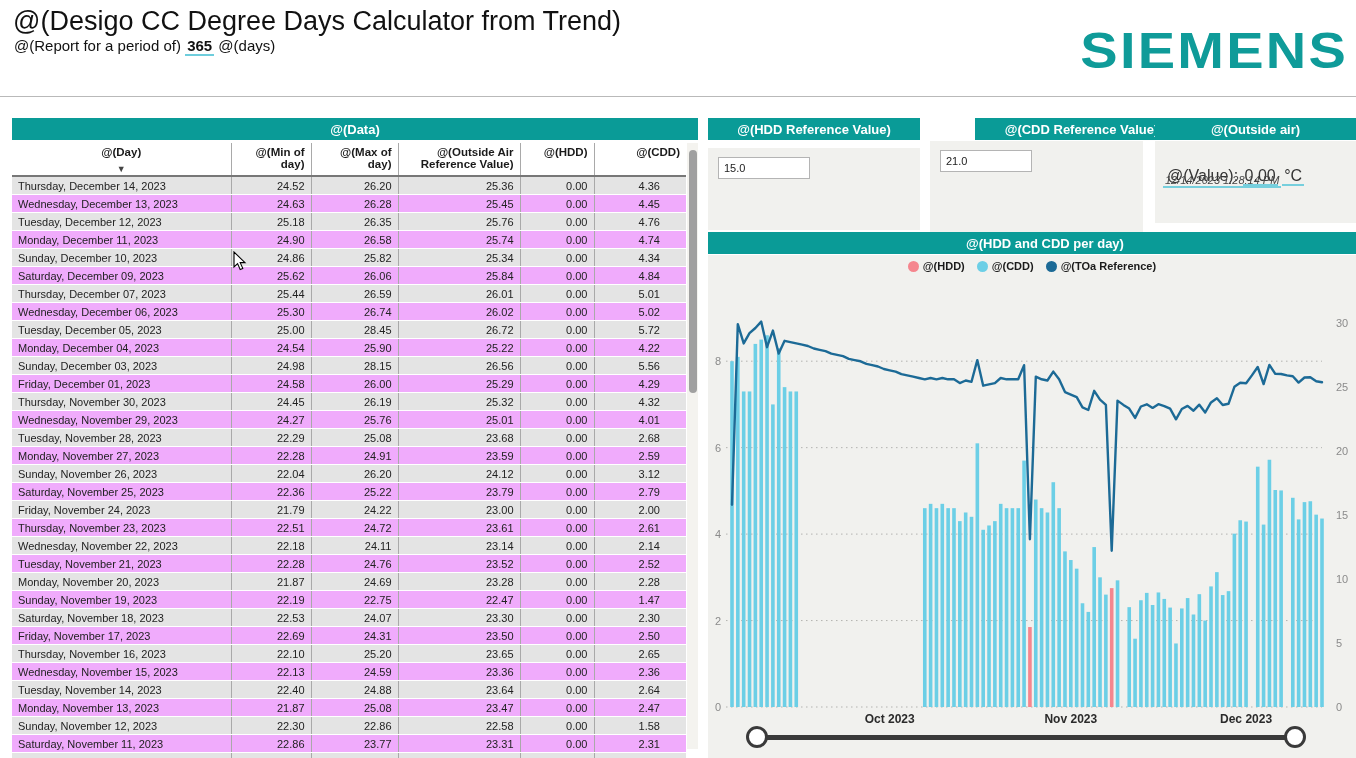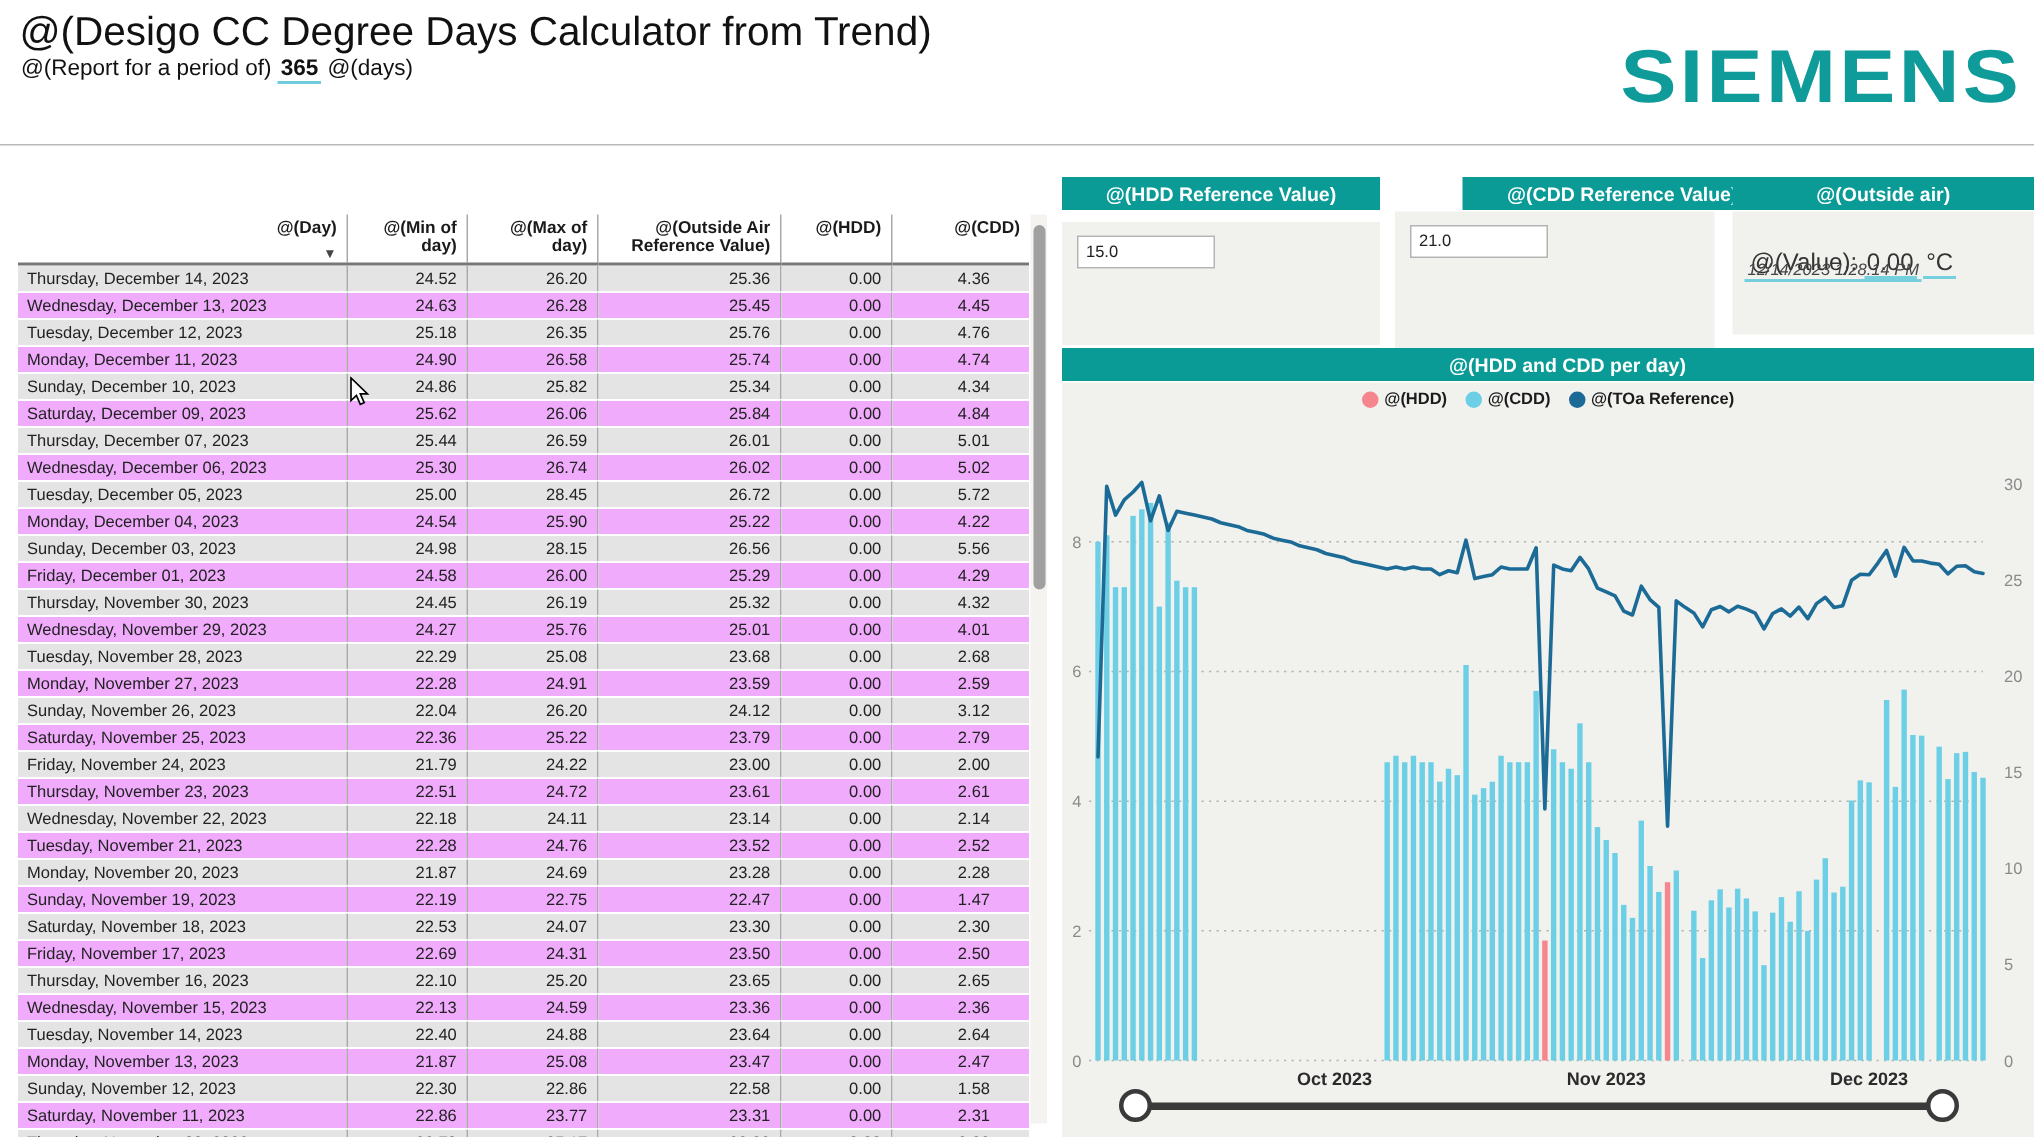--- a/index.html
+++ b/index.html
@@ -16,21 +16,21 @@
   .header-sep{left:0;top:96px;width:1356px;height:0;border-top:1px solid #b9b9b9;}
 
   
   .panel-head{background:#0a9b97;color:#fff;font-weight:bold;font-size:13px;
               display:flex;align-items:center;justify-content:center;height:22px;}
 
   
   .tbl-head-bar{left:12px;top:118px;width:686px;}
   .table-wrap{left:12px;top:143px;width:674px;}
   table.data{border-collapse:collapse;table-layout:fixed;width:674px;}
-  table.data th{font-size:11.5px;font-weight:bold;text-align:right;vertical-align:top;
+  table.data th{font-size:11.5px;font-weight:bold;text-align:center;vertical-align:top;
                 padding:3px 6px 2px 6px;background:#fff;border-bottom:2px solid #777;}
   table.data th.num,table.data td.num{text-align:right;}
   table.data th+th,table.data td+td{border-left:1px solid #a9a9a9;}
   table.data td{font-size:11px;padding:1px 6px;height:15px;line-height:14px;
                 white-space:nowrap;overflow:hidden;border-bottom:1px solid #fff;color:#222;}
   table.data td.cdd{padding-right:26px;}
   table.data tr.odd{background:#e4e4e4;}
   table.data tr.even{background:#f0abfc;}
   .sort-arrow{display:block;font-size:9px;color:#444;margin-top:7px;line-height:8px;}
 
@@ -74,20 +74,21 @@
 
   <div class="abs report-title">@(Desigo CC Degree Days Calculator from Trend)</div>
   <div class="abs report-subtitle">
     <span>@(Report for a period of)</span>
     <span class="period-value">365</span>
     <span>@(days)</span>
   </div>
   <div class="abs siemens-logo">SIEMENS</div>
   <div class="abs header-sep"></div>
 
+  <div class="abs panel-head tbl-head-bar">@(Data)</div>
   <div class="abs table-wrap">
     <table class="data">
       <colgroup>
         <col style="width:219px">
           <col style="width:80px">
           <col style="width:87px">
         <col style="width:122px">
           <col style="width:74px">
           <col style="width:92px">
       </colgroup>

